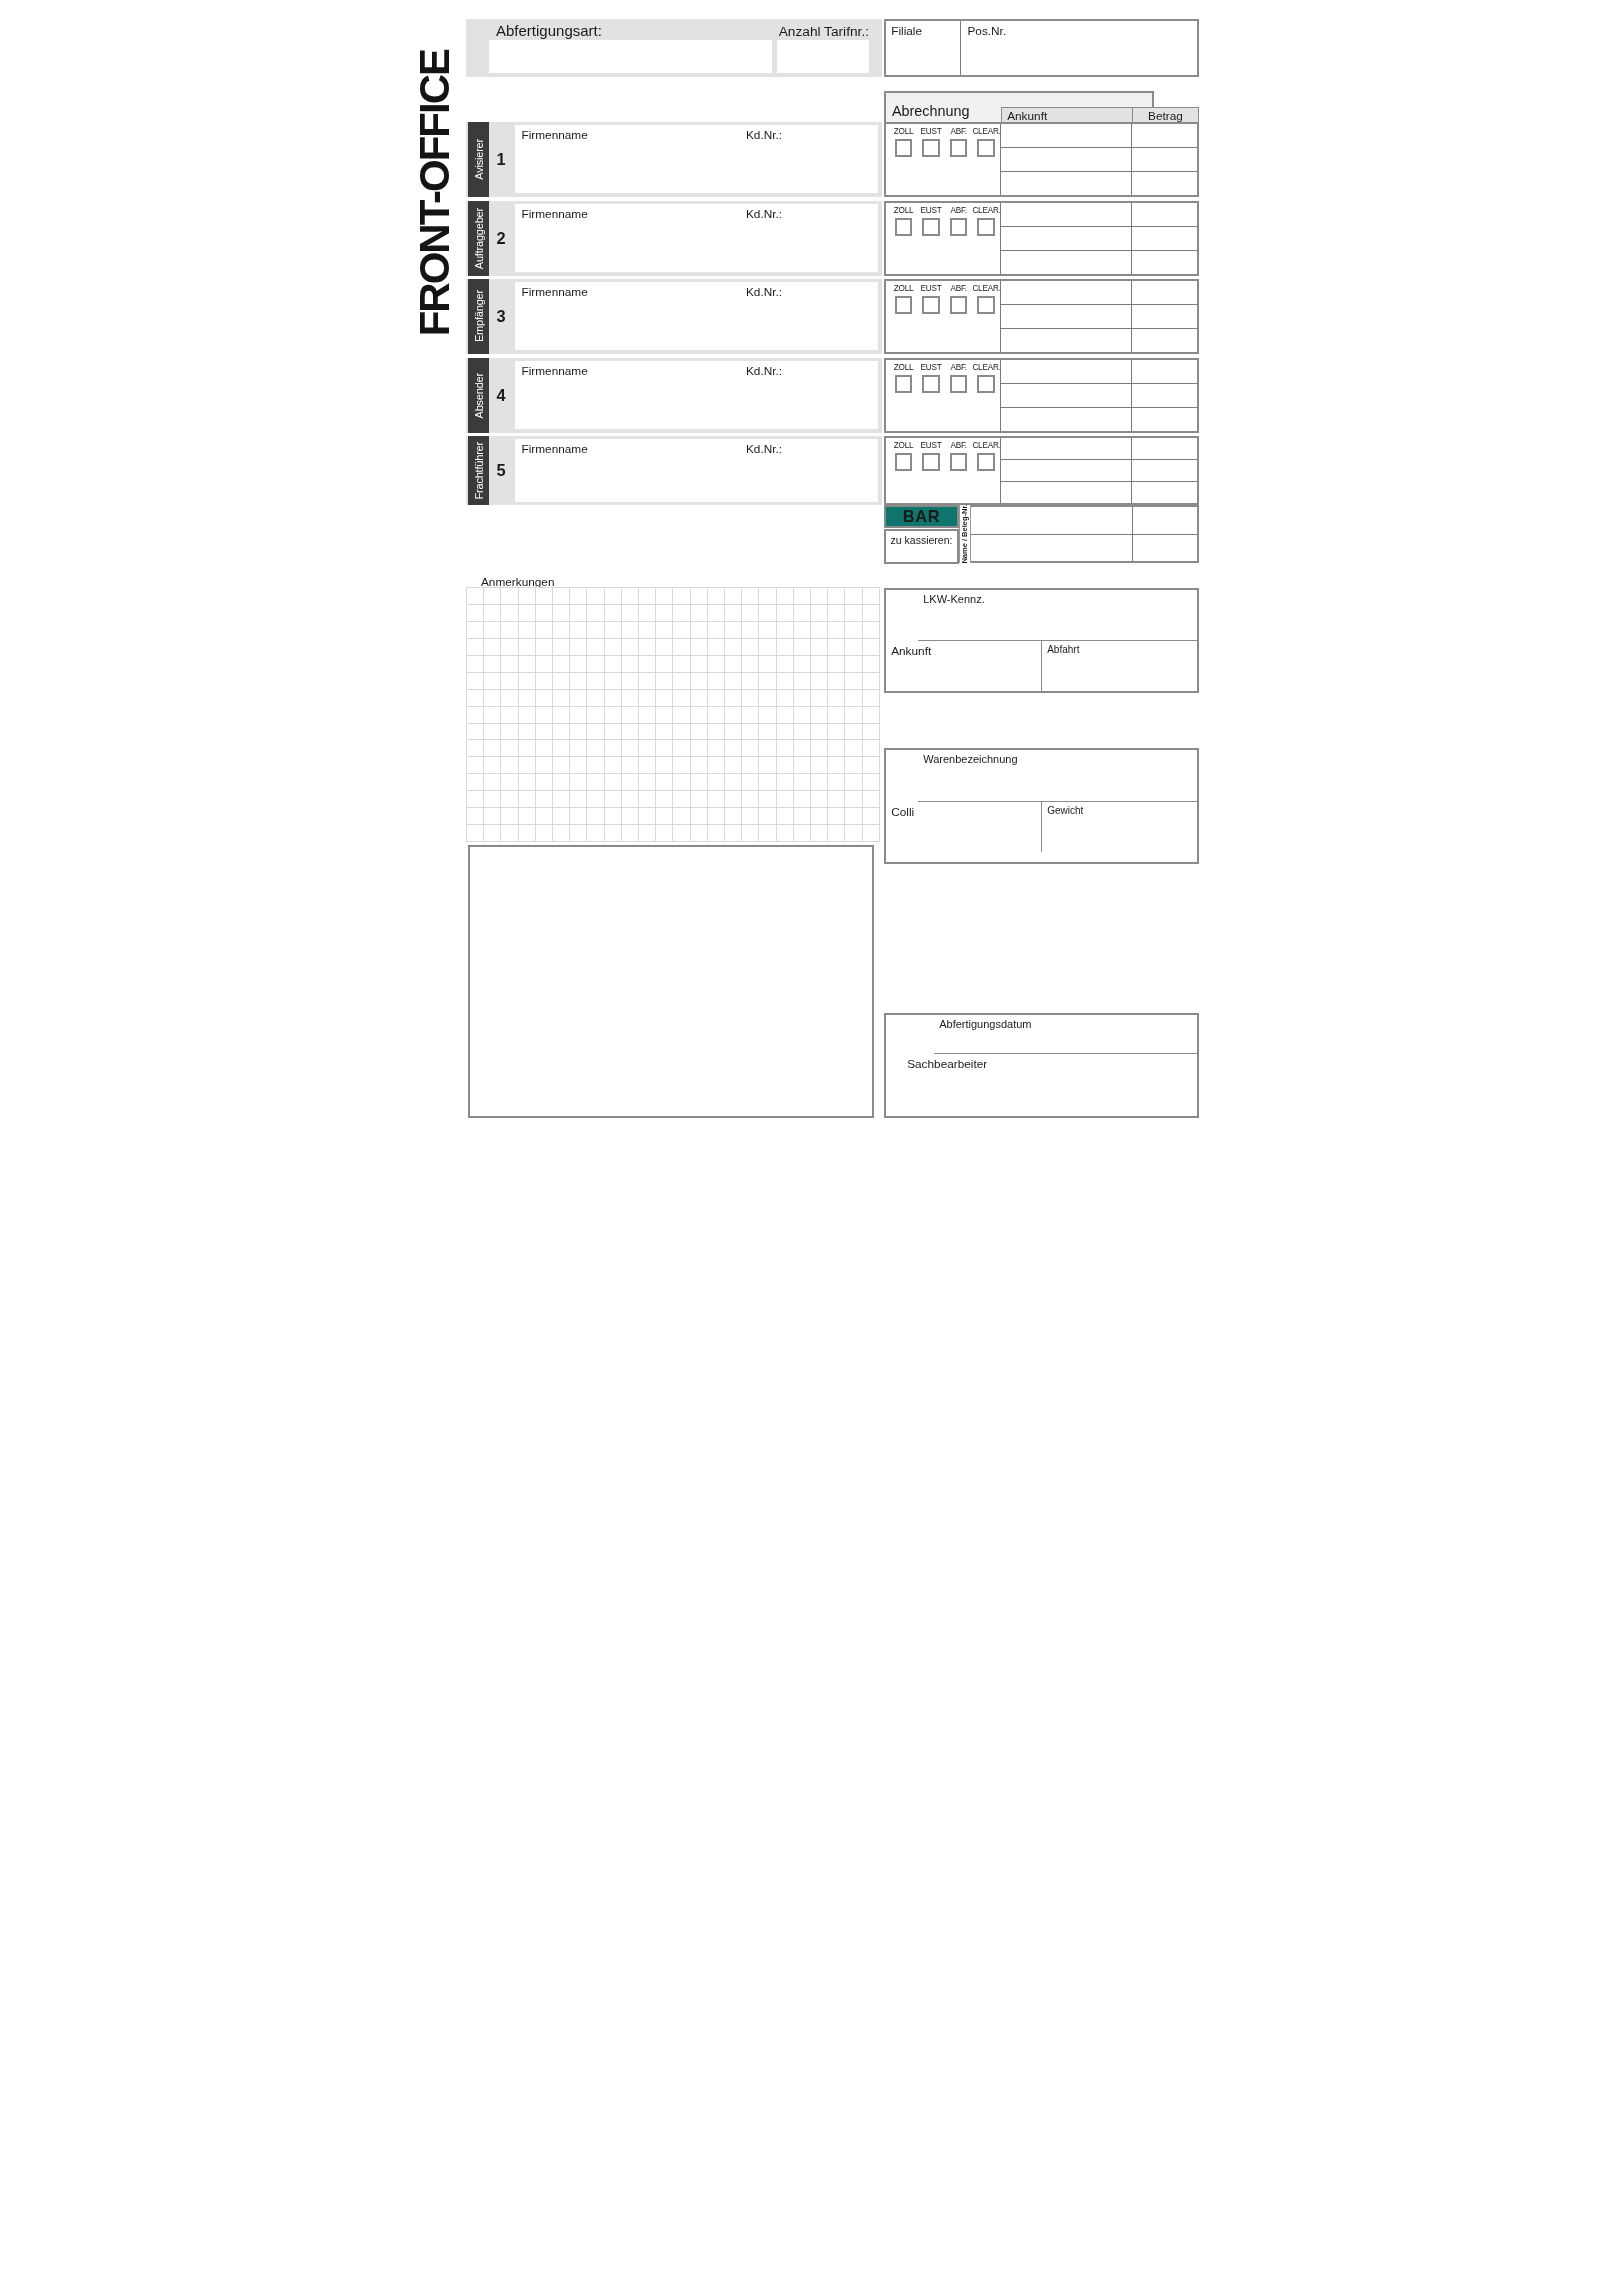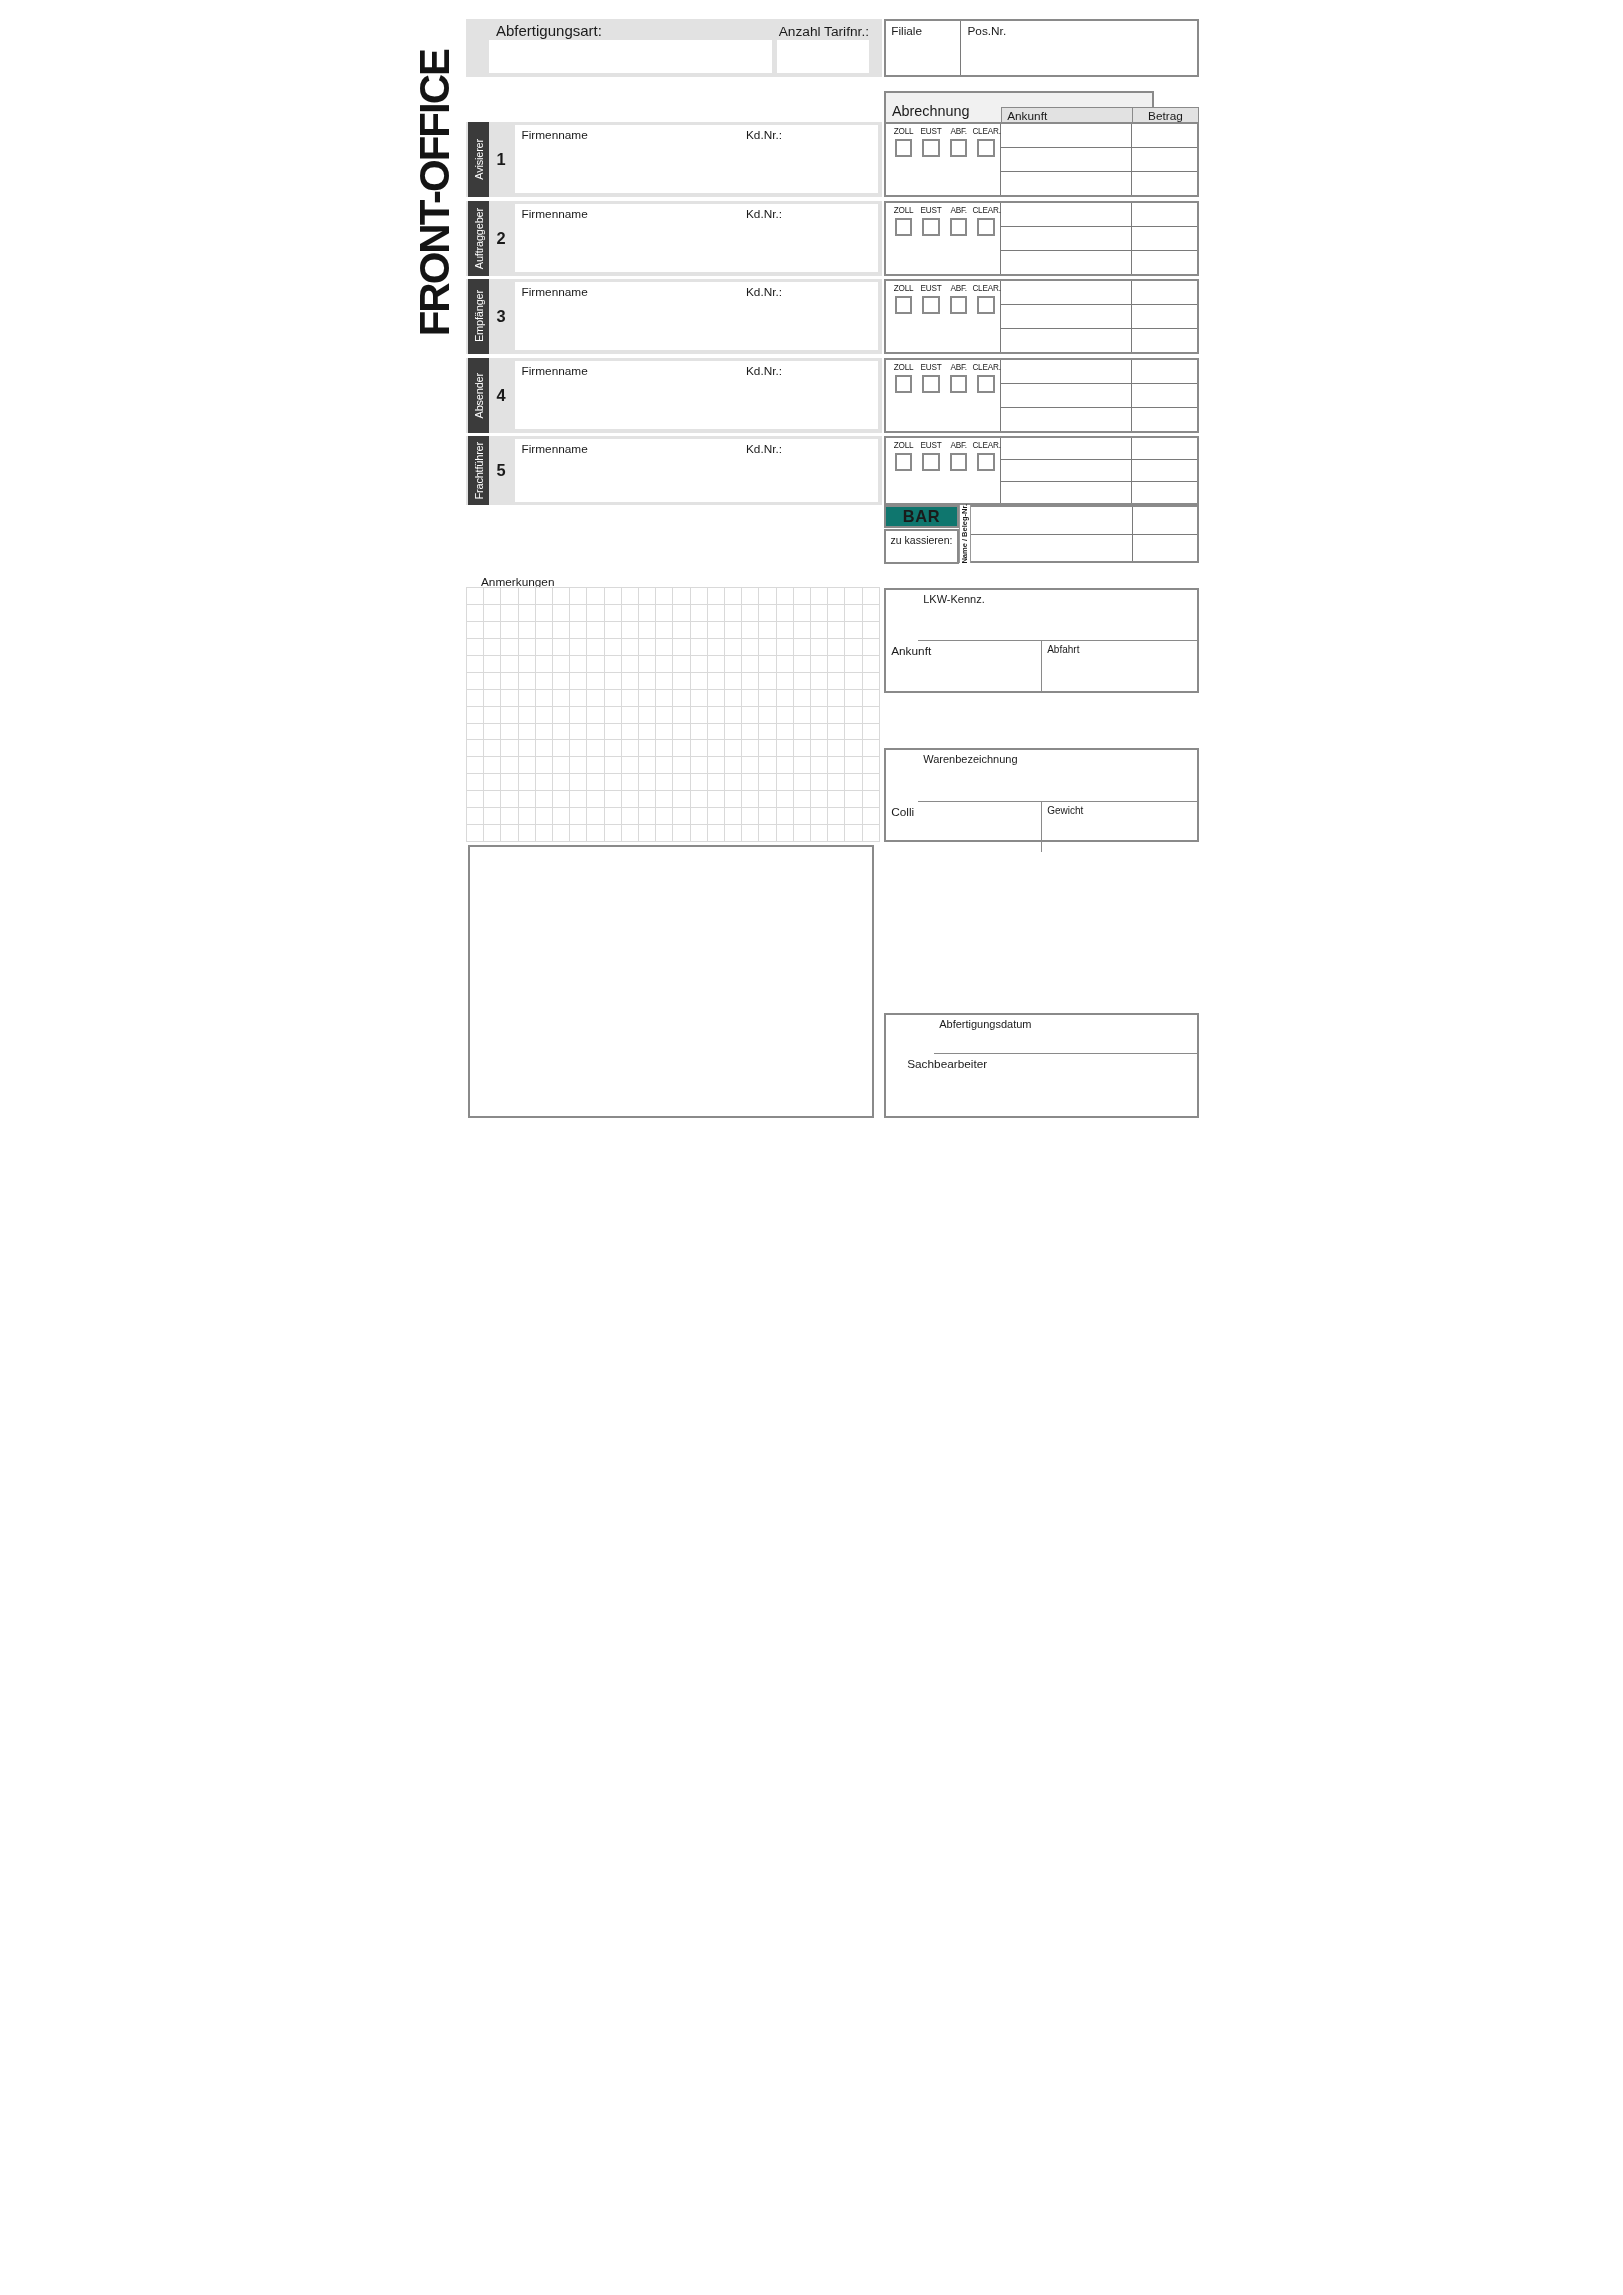--- a/index.html
+++ b/index.html
@@ -83,21 +83,21 @@
 
   
   .rbox{position:absolute;left:478px;width:315px;border:2px solid #8a8a8a;background:#fff;box-sizing:border-box;}
   .rupper{box-sizing:border-box;border-bottom:1.3px solid #8a8a8a;padding:2.6px 0 0 5.2px;font-size:11px;margin-left:32px;}
   .rlower{display:flex;box-sizing:border-box;}
   .rlower .lhalf{width:156px;border-right:1.3px solid #8a8a8a;box-sizing:border-box;padding:2.6px 0 0 5.2px;font-size:11.8px;}
   .rlower .rhalf{flex:1;padding:2.6px 0 0 5.2px;font-size:10px;}
   .lkw{top:588px;height:105px;}
   .lkw .rupper{height:51px;}
   .lkw .rlower{height:50px;}
-  .waren{top:748px;height:94px;}
+  .waren{top:748px;height:116px;}
   .waren .rupper{height:52px;}
   .waren .rlower{height:50px;}
   .datum{top:1013px;height:105px;padding-left:16px;}
   .datum .rupper{height:39px;}
   .datum .rlower2{padding:2.6px 0 0 5.2px;font-size:11.8px;}
 </style>
 </head>
 <body>
 
 <div class="page">

